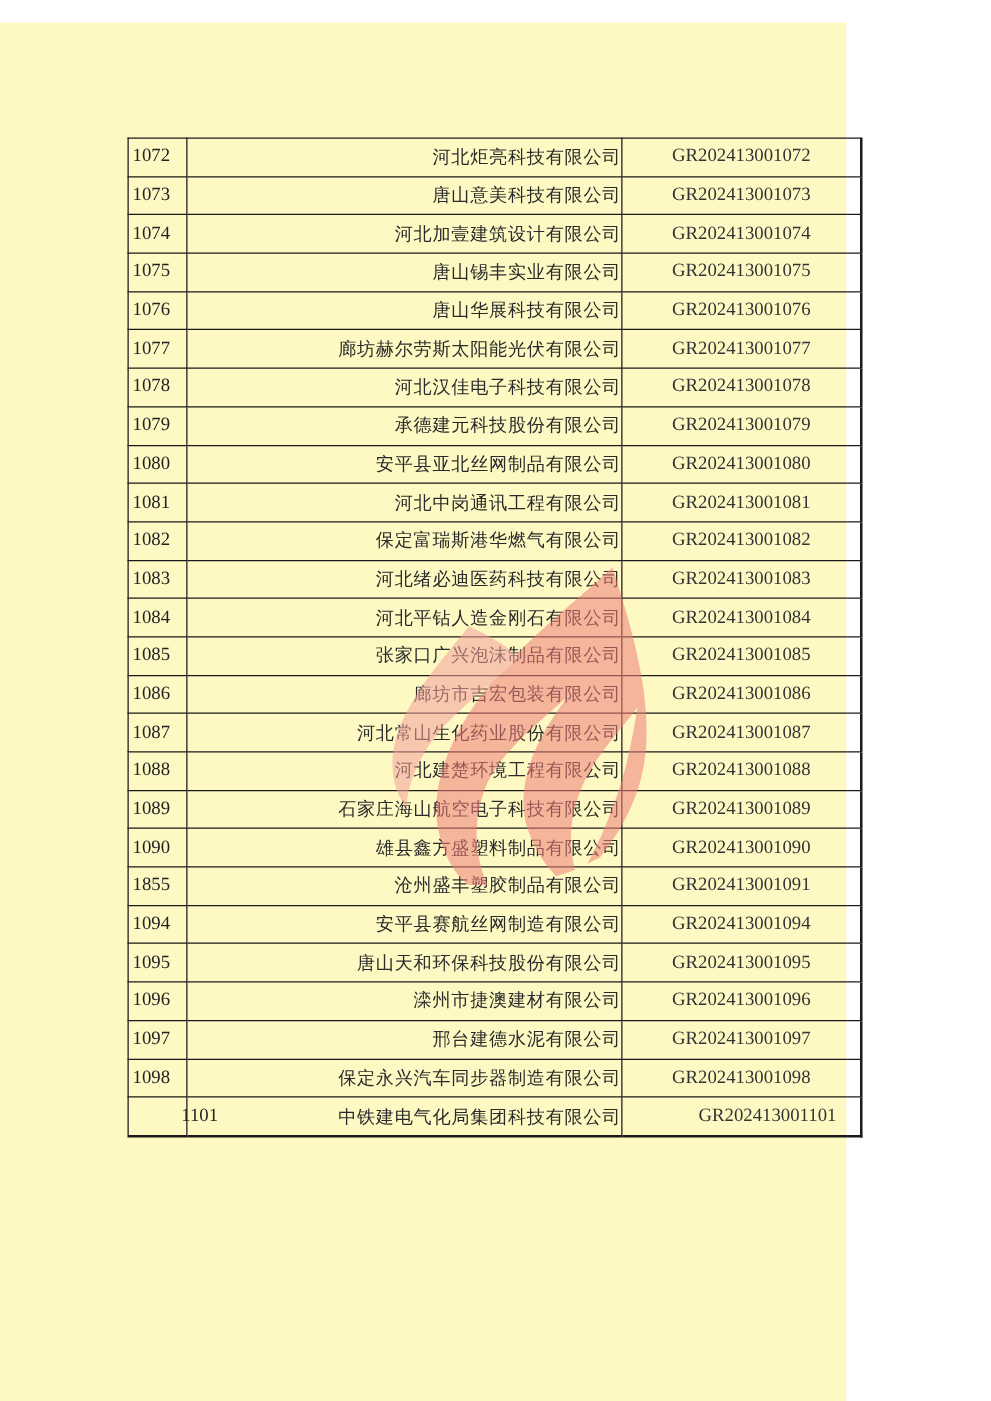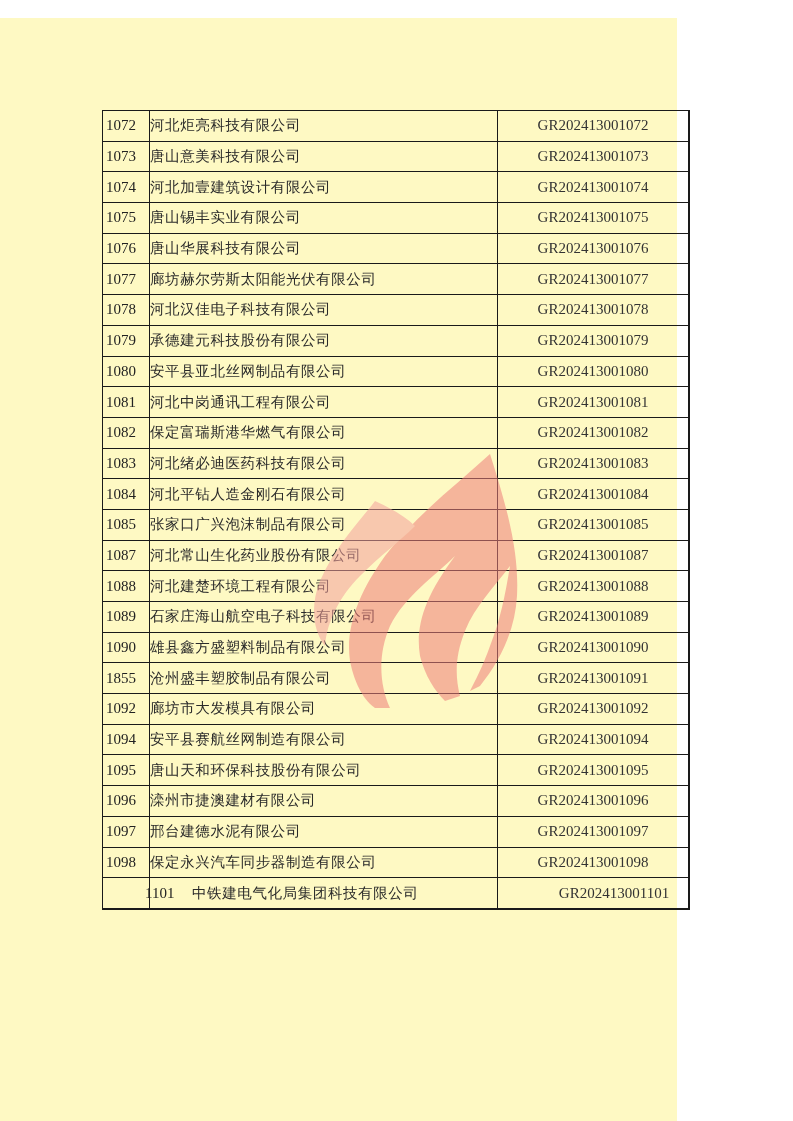--- a/index.html
+++ b/index.html
@@ -11,21 +11,21 @@
     font-family: "DejaVu Serif", "Liberation Serif", serif;
     color: #222;
   }
   table.list td {
     border: 1px solid #1a1a1a;
     height: 29.7px; padding: 0; vertical-align: middle;
     font-size: 14px;
   }
   table.list tr:first-child td { border-top-width: 1.5px; }
   table.list td.c-num { width: 43px; text-align: left; padding-left: 3px; font-family: "Liberation Serif", serif; font-size: 15px; }
-  table.list td.c-name { width: 347px; text-align: left; font-family: "DejaVu Sans", sans-serif; font-size: 14.5px; letter-spacing: 0.6px; color: #2a2a2a; }
+  table.list td.c-name { width: 347px; text-align: right; font-family: "DejaVu Sans", sans-serif; font-size: 14.5px; letter-spacing: 0.6px; color: #2a2a2a; }
   table.list td.c-code { text-align: center; font-family: "Liberation Serif", serif; font-size: 15px; color: #333; }
   table.list td:last-child { border-right-width: 2px; }
   table.list tr:last-child td { border-bottom-width: 2px; padding-left: 42px; }
   .watermark { position: absolute; left: 305px; top: 428px; width: 215px; height: 265px; pointer-events: none; opacity: 0.55; }
 </style>
 </head>
 <body>
 
 <div class="page">
   <table class="list">
@@ -94,20 +94,25 @@
           <td class="c-num">1084</td>
           <td class="c-name">河北平钻人造金刚石有限公司</td>
           <td class="c-code">GR202413001084</td>
         </tr>
         <tr>
           <td class="c-num">1085</td>
           <td class="c-name">张家口广兴泡沫制品有限公司</td>
           <td class="c-code">GR202413001085</td>
         </tr>
         <tr>
+          <td class="c-num">1086</td>
+          <td class="c-name">廊坊市吉宏包装有限公司</td>
+          <td class="c-code">GR202413001086</td>
+        </tr>
+        <tr>
           <td class="c-num">1087</td>
           <td class="c-name">河北常山生化药业股份有限公司</td>
           <td class="c-code">GR202413001087</td>
         </tr>
         <tr>
           <td class="c-num">1088</td>
           <td class="c-name">河北建楚环境工程有限公司</td>
           <td class="c-code">GR202413001088</td>
         </tr>
         <tr>
@@ -117,25 +122,20 @@
         </tr>
         <tr>
           <td class="c-num">1090</td>
           <td class="c-name">雄县鑫方盛塑料制品有限公司</td>
           <td class="c-code">GR202413001090</td>
         </tr>
         <tr>
           <td class="c-num">1855</td>
           <td class="c-name">沧州盛丰塑胶制品有限公司</td>
           <td class="c-code">GR202413001091</td>
-        </tr>
-        <tr>
-          <td class="c-num">1092</td>
-          <td class="c-name">廊坊市大发模具有限公司</td>
-          <td class="c-code">GR202413001092</td>
         </tr>
         <tr>
           <td class="c-num">1094</td>
           <td class="c-name">安平县赛航丝网制造有限公司</td>
           <td class="c-code">GR202413001094</td>
         </tr>
         <tr>
           <td class="c-num">1095</td>
           <td class="c-name">唐山天和环保科技股份有限公司</td>
           <td class="c-code">GR202413001095</td>

